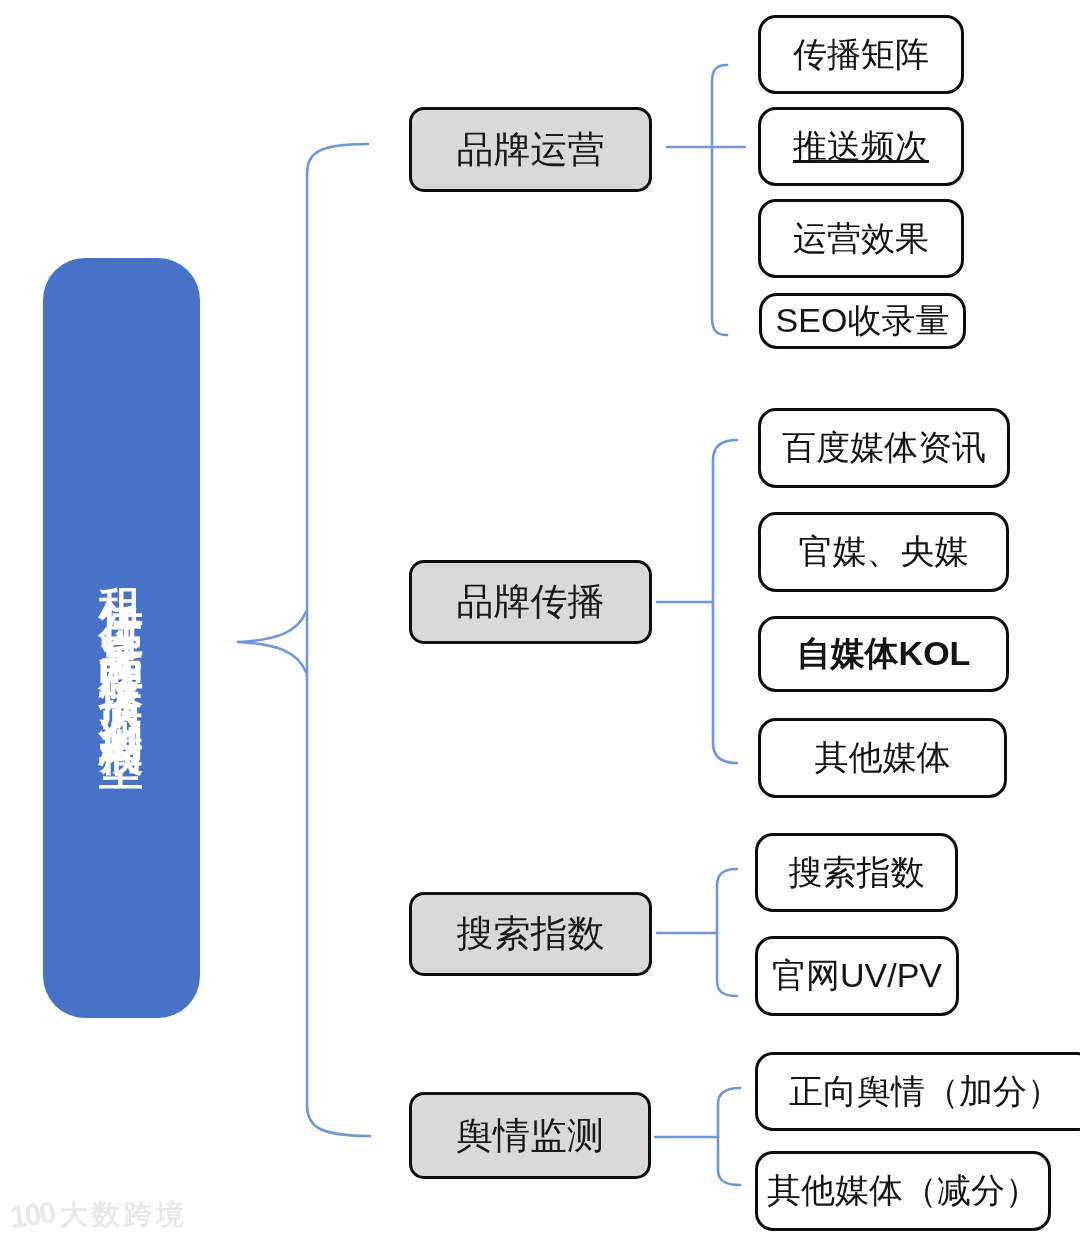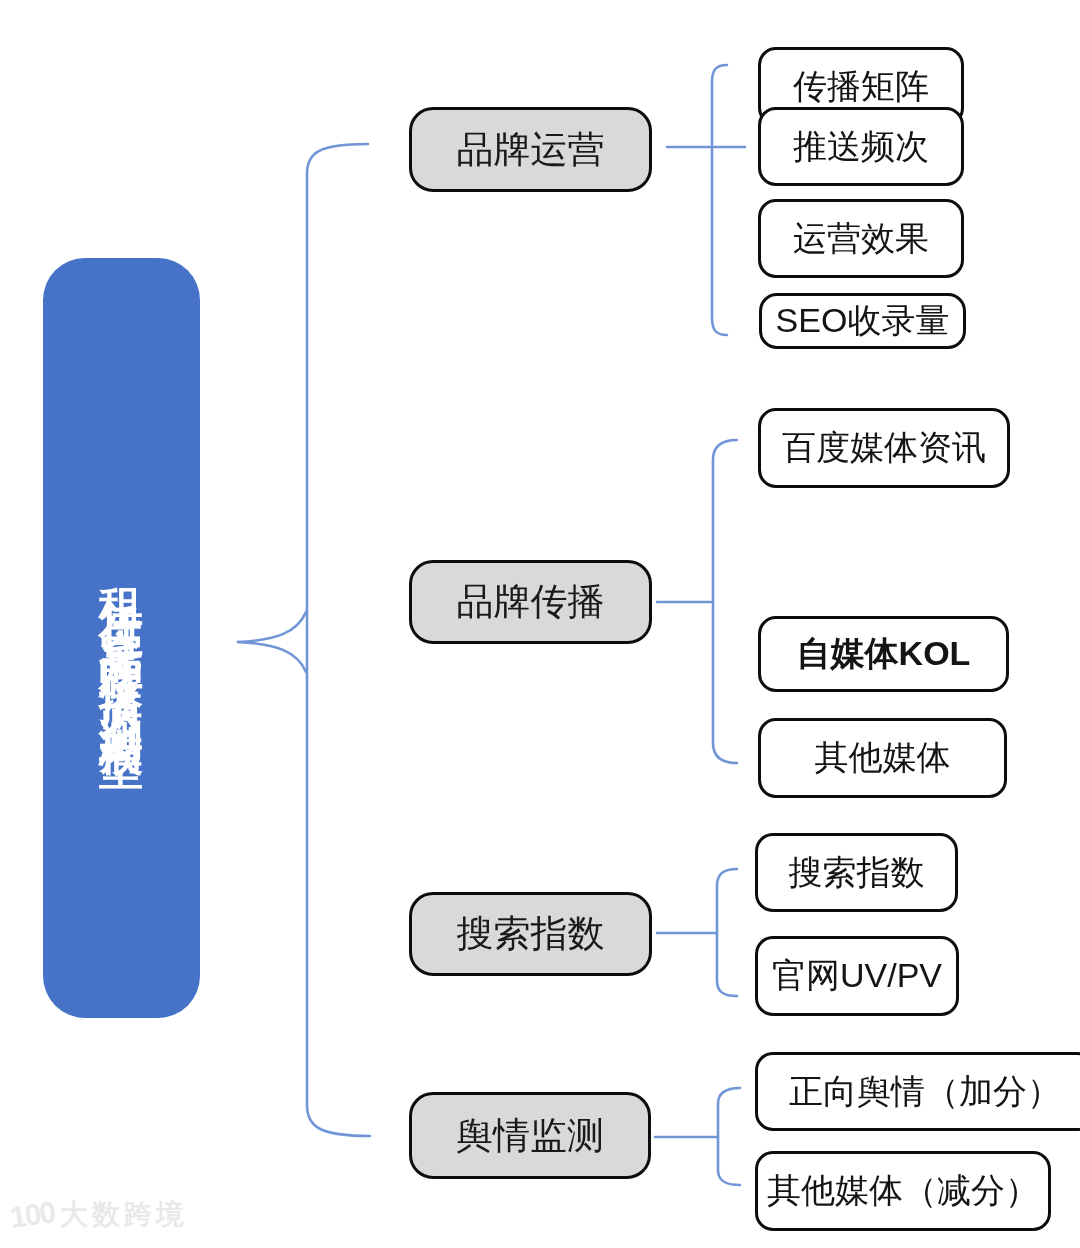--- a/index.html
+++ b/index.html
@@ -8,40 +8,40 @@
     font-family:"Liberation Sans",sans-serif;
   }
   #connector-layer{position:absolute;left:0;top:0;width:1080px;height:1248px;}
   .cline{stroke:var(--connector,#7096d8);stroke-width:2.6;fill:none;stroke-linecap:round;}
   .node{
     position:absolute;display:flex;align-items:center;justify-content:center;
     box-sizing:border-box;background:#ffffff;border:3px solid var(--box-border,#0d0d0d);
     border-radius:18px;color:#141414;font-size:34px;white-space:nowrap;
   }
   .parent{
-    background:var(--parent-fill,#d9d9d9);border-radius:24px;font-size:37px;color:#1a1a1a;
+    background:var(--parent-fill,#d9d9d9);border-radius:15px;font-size:37px;color:#1a1a1a;
   }
   .root{
     position:absolute;left:43px;top:258px;width:157px;height:760px;
     background:var(--root-fill,#4673c8);border:none;border-radius:42px;
     display:flex;align-items:center;justify-content:center;
   }
   .root-title{
     writing-mode:vertical-lr;text-orientation:upright;
     color:var(--root-text,#ffffff);font-weight:bold;font-size:44px;
     letter-spacing:13px;line-height:1;
   }
   
   .p1{left:409px;top:107px;width:243px;height:85px;}
   .p2{left:409px;top:560px;width:243px;height:84px;}
   .p3{left:409px;top:892px;width:243px;height:84px;}
   .p4{left:409px;top:1092px;width:242px;height:87px;}
   
-  .c11{left:758px;top:15px;width:206px;height:79px;margin-top:32px;}
-  .c12{left:758px;top:107px;width:206px;height:79px;}
+  .c11{left:758px;top:15px;width:206px;height:79px;}
+  .c12{left:758px;top:107px;width:206px;height:79px;text-decoration:underline;}
   .c13{left:758px;top:199px;width:206px;height:79px;}
   .c14{left:759px;top:293px;width:207px;height:56px;}
   
   .c21{left:758px;top:408px;width:252px;height:80px;}
   .c22{left:758px;top:512px;width:251px;height:80px;}
   .c23{left:758px;top:616px;width:251px;height:76px;font-weight:bold;}
   .c24{left:758px;top:718px;width:249px;height:80px;}
   
   .c31{left:755px;top:833px;width:203px;height:79px;}
   .c32{left:755px;top:936px;width:204px;height:80px;}
@@ -106,20 +106,23 @@
   <div class="node c13">
     <span>运营效果</span>
   </div>
   <div class="node c14">
     <span>SEO收录量</span>
   </div>
 
   <div class="node c21">
     <span>百度媒体资讯</span>
   </div>
+  <div class="node c22">
+    <span>官媒、央媒</span>
+  </div>
   <div class="node c23">
     <span>自媒体KOL</span>
   </div>
   <div class="node c24">
     <span>其他媒体</span>
   </div>
 
   <div class="node c31">
     <span>搜索指数</span>
   </div>

